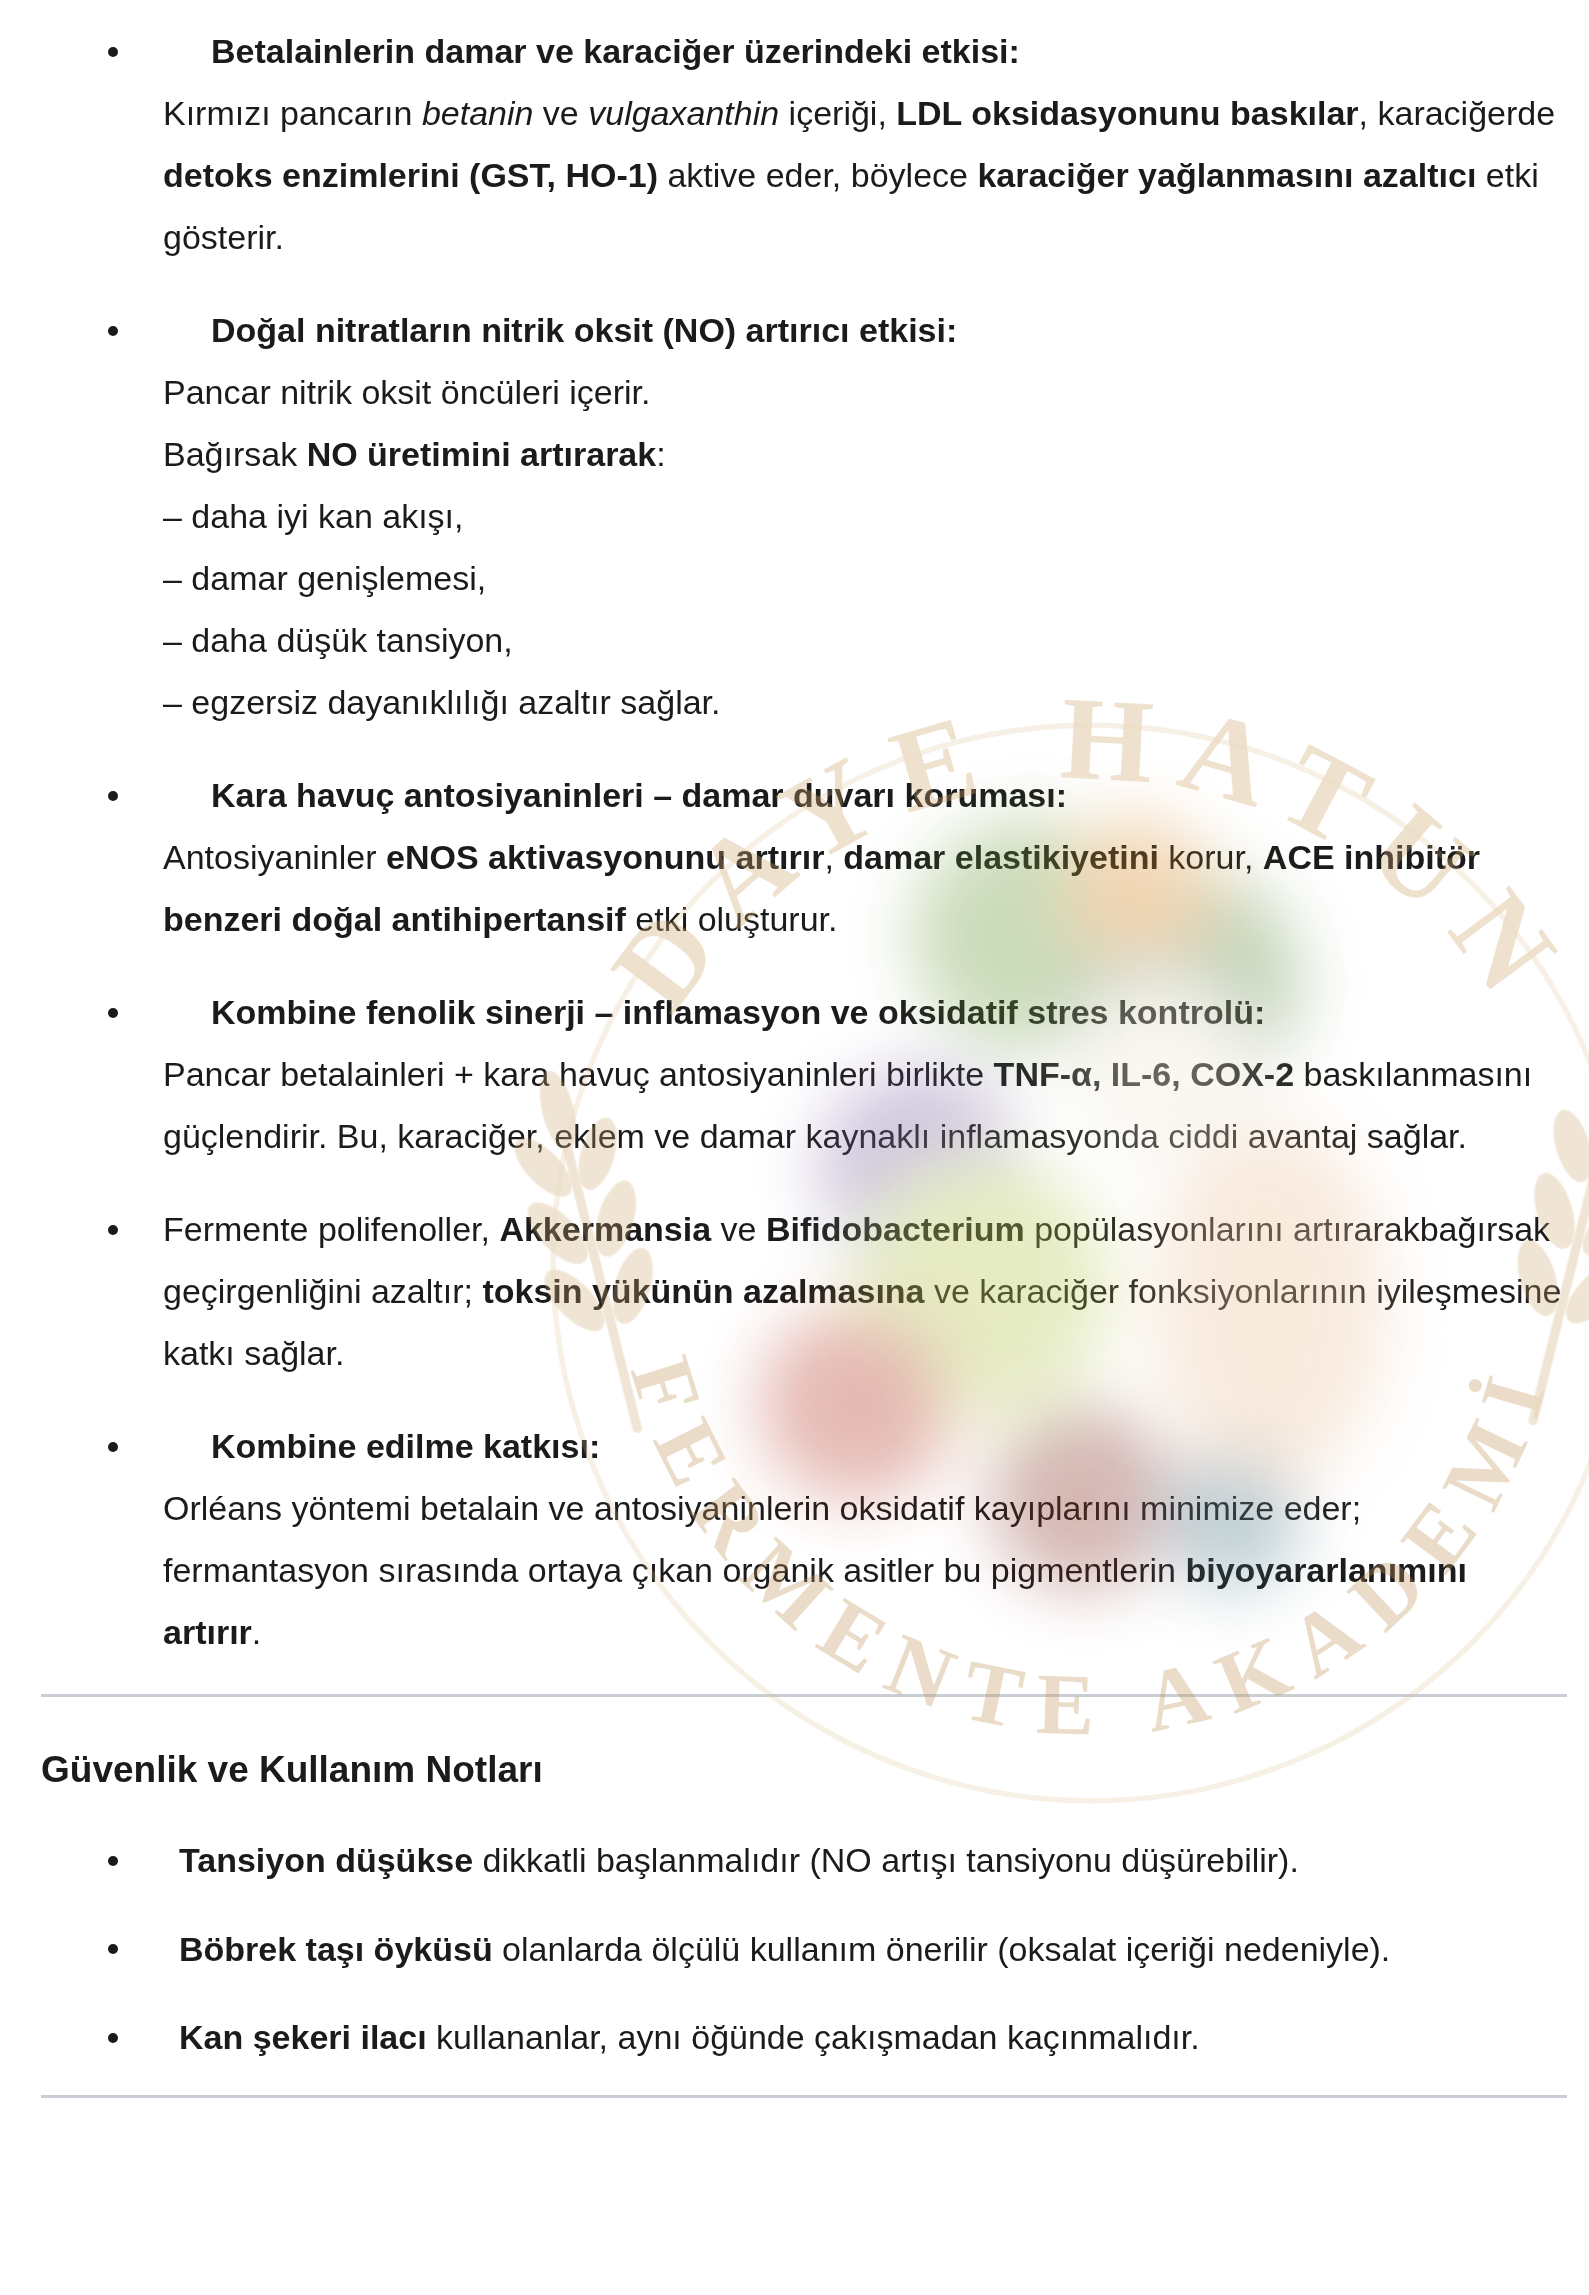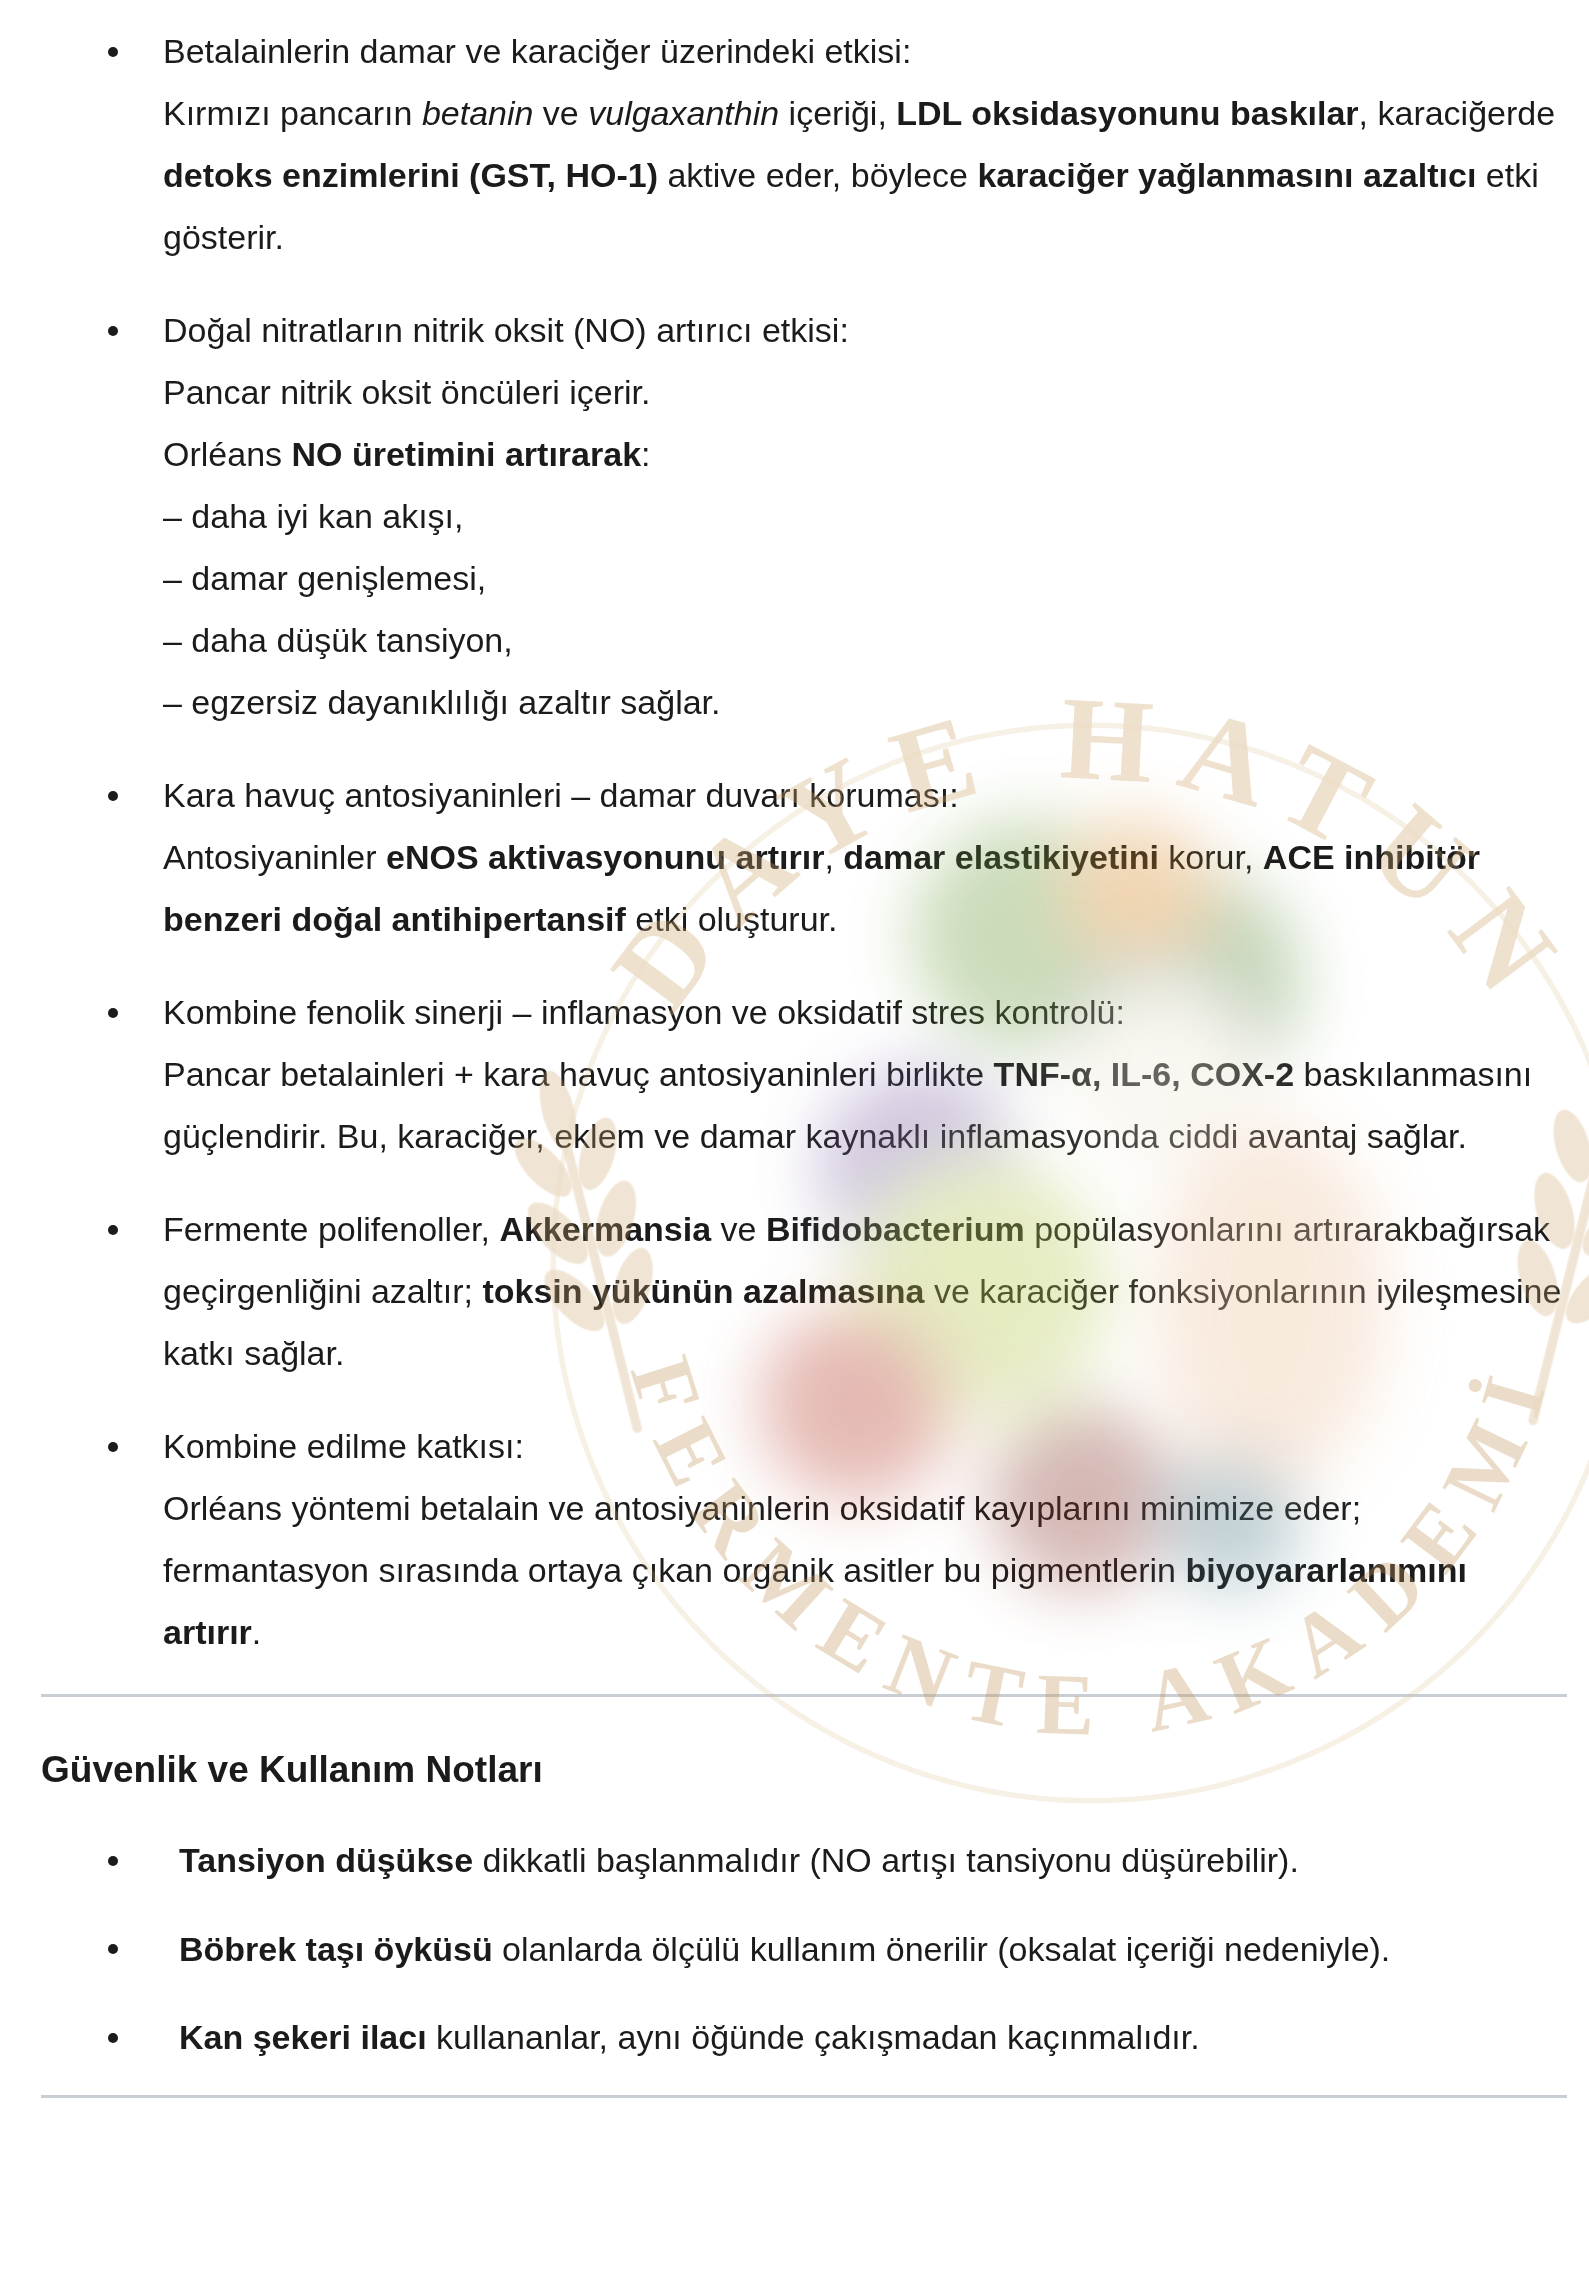--- a/index.html
+++ b/index.html
@@ -22,21 +22,21 @@
   .marker{
     flex:0 0 auto;
     width:10px;height:10px;border-radius:50%;
     background:#1b1b1b;
     margin:26.5px 0 0 67px;
   }
   .bullet-body{
     margin-left:45px;flex:1;
     font-size:34px;line-height:62px;
   }
-  .bullet-title{font-weight:400;}
+  .bullet-title{font-weight:700;margin-left:48px;}
   .text-line{display:block;}
   .b{font-weight:700;}
   .i{font-style:italic;}
   .divider{
     border:none;
     border-top:3.1px solid #c9ced4;
     margin:11px 0 42px 0;
     width:100%;
   }
   .divider.bottom{margin:6.2px 0 0 0;}
@@ -115,21 +115,21 @@
       <div class="bullet-title">Betalainlerin damar ve karaciğer üzerindeki etkisi:</div>
     <div class="text-line"><span class="">Kırmızı pancarın </span><span class="i">betanin</span><span class=""> ve </span><span class="i">vulgaxanthin</span><span class=""> içeriği, </span><span class="b ">LDL oksidasyonunu baskılar</span><span class="">, karaciğerde </span><span class="b ">detoks enzimlerini (GST, HO-1)</span><span class=""> aktive eder, böylece </span><span class="b ">karaciğer yağlanmasını azaltıcı</span><span class=""> etki gösterir.</span></div>
           </div>
   </li>
 
   <li class="bullet">
     <span class="marker"></span>
     <div class="bullet-body">
       <div class="bullet-title">Doğal nitratların nitrik oksit (NO) artırıcı etkisi:</div>
     <div class="text-line"><span class="">Pancar nitrik oksit öncüleri içerir.</span></div>
-            <div class="text-line"><span class="">Orléans </span><span class="b ">NO üretimini artırarak</span><span class="">:</span></div>
+            <div class="text-line"><span class="">Bağırsak </span><span class="b ">NO üretimini artırarak</span><span class="">:</span></div>
             <div class="text-line"><span class="">– daha iyi kan akışı,</span></div>
             <div class="text-line"><span class="">– damar genişlemesi,</span></div>
             <div class="text-line"><span class="">– daha düşük tansiyon,</span></div>
             <div class="text-line"><span class="">– egzersiz dayanıklılığı azaltır sağlar.</span></div>
           </div>
   </li>
 
   <li class="bullet">
     <span class="marker"></span>
     <div class="bullet-body">

